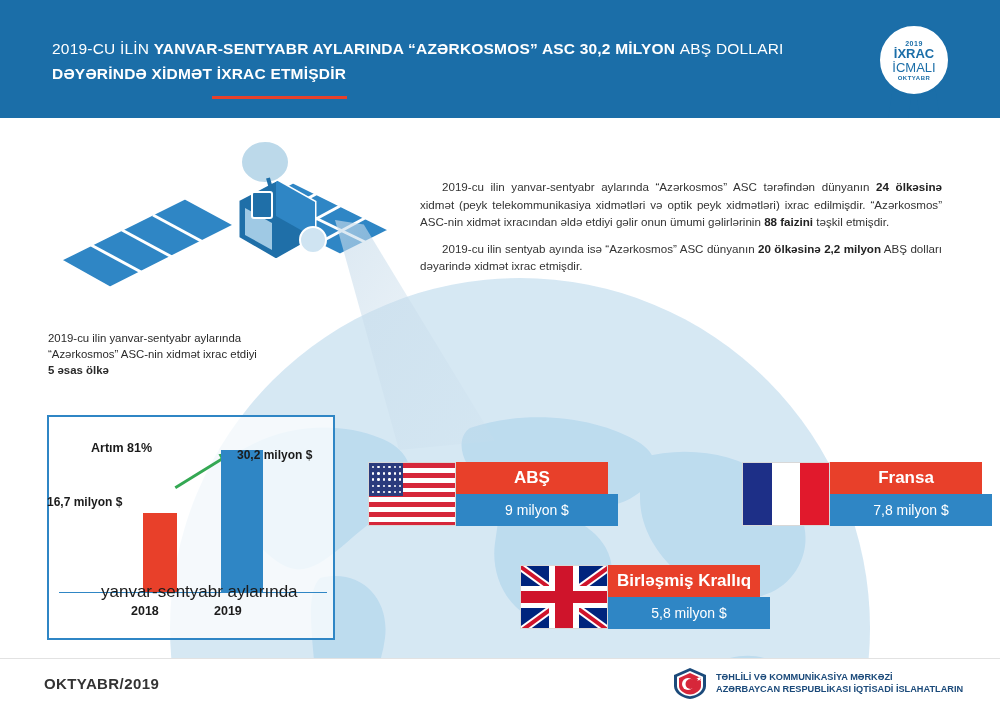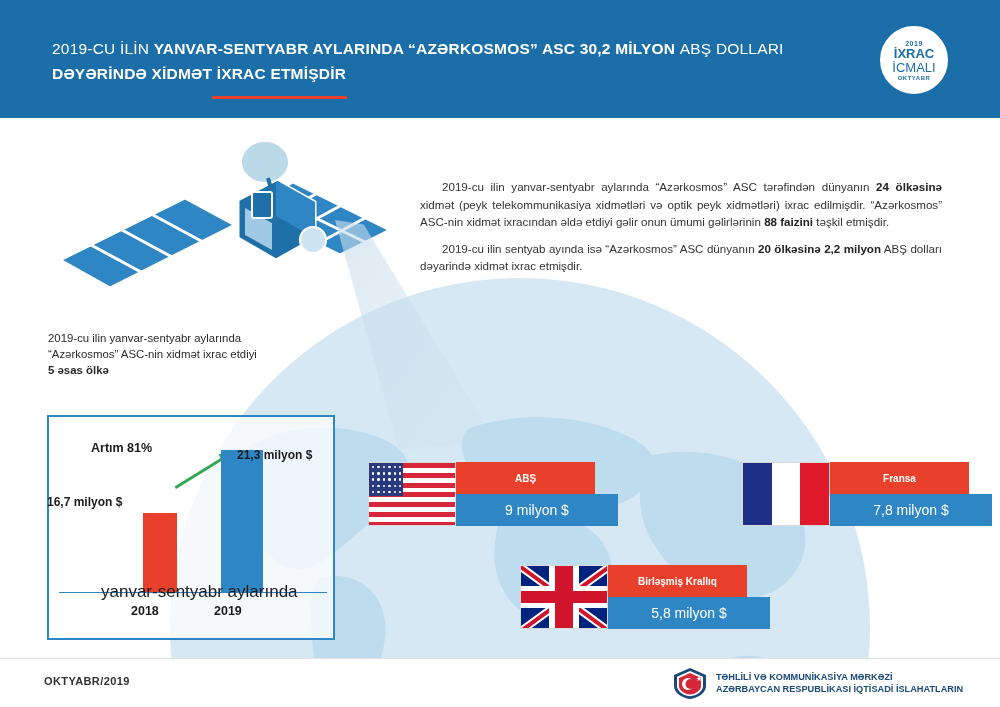--- a/index.html
+++ b/index.html
@@ -102,22 +102,22 @@
   .val-2019 { position:absolute; left:188px; bottom:140px; font-size:12px; font-weight:700; color:#1b1b1b; }
   .artim { position:absolute; left:42px; top:24px; font-size:12.5px; font-weight:700; color:#1b1b1b; }
   .axis-cap { position:absolute; left:52px; bottom:36px; font-size:17px; color:#1b1b1b; }
   .chart-baseline { position:absolute; left:10px; bottom:45px; width:268px; height:1.5px; background:#2f86c5; }
   .arrow-svg { position:absolute; left:0; top:0; width:100%; height:100%; pointer-events:none; }
 
   
   .card { position:absolute; width:250px; height:64px; }
   .card .flag { position:absolute; left:0; top:0; width:88px; height:64px; border:1px solid #d8d8d8; overflow:hidden; background:#fff; }
   .card .cname {
-    position:absolute; left:88px; top:0; width:139px; height:32px; background:#e8402a;
-    color:#fff; font-size:10px; font-weight:700; display:flex; align-items:center; justify-content:center;
+    position:absolute; left:88px; top:0; width:152px; height:32px; background:#e8402a;
+    color:#fff; font-size:17px; font-weight:700; display:flex; align-items:center; justify-content:center;
   }
   .card .cval {
     position:absolute; left:88px; top:32px; width:162px; height:32px; background:#2f86c5;
     color:#fff; font-size:14px; font-weight:400; display:flex; align-items:center; justify-content:center;
   }
 
   
   .flag-us { position:relative; width:100%; height:100%; background:
      repeating-linear-gradient(to bottom,#d6273a 0,#d6273a 4.9px,#ffffff 4.9px,#ffffff 9.8px); }
   .flag-us .canton { position:absolute; left:0; top:0; width:40%; height:53%; background:#2a3b7d; }
@@ -147,21 +147,21 @@
   .flag-ae { position:relative; width:100%; height:100%; }
   .flag-ae .s1 { position:absolute; left:25%; top:0; width:75%; height:33.3%; background:#00732f; }
   .flag-ae .s2 { position:absolute; left:25%; top:33.3%; width:75%; height:33.4%; background:#ffffff; }
   .flag-ae .bar { position:absolute; left:0; top:0; width:25%; height:100%; background:#ff0000; }
 
   
   .footer {
     position:absolute; left:0; bottom:0; width:1000px; height:49px; background:#ffffff;
     border-top:1px solid #e2e2e2;
   }
-  .footer-date { position:absolute; left:44px; top:16px; font-size:11px; font-weight:700; color:#333; letter-spacing:0.4px; }
+  .footer-date { position:absolute; left:44px; top:16px; font-size:15px; font-weight:700; color:#333; letter-spacing:0.4px; }
   .footer-logo { position:absolute; left:672px; top:8px; width:36px; height:33px; }
   .footer-text { position:absolute; left:716px; top:12px; font-size:9.2px; font-weight:700; color:#1b4a7a; line-height:12px; }
   .hline { position:absolute; left:44px; bottom:48px; width:912px; height:1px; background:#e6e6e6; }
 </style>
 </head>
 <body>
 
 <div id="page">
 
   <div class="header">
@@ -250,21 +250,21 @@
   <div class="chart-box">
     <div class="chart-area">
       <div class="artim">Artım 81%</div>
       <svg class="arrow-svg" viewBox="0 0 288 225">
         <line x1="128" y1="72" x2="180" y2="40" stroke="#34a853" stroke-width="3"></line>
         <polygon points="186,36 172,38 178,49" fill="#34a853"></polygon>
       </svg>
       <div class="bar bar-2018" style="height: 78.5882px;"></div>
       <div class="bar bar-2019" style="height: 142.118px;"></div>
       <div class="val-2018" style="bottom: 128.588px; text-align: center;">16,7 milyon $</div>
-      <div class="val-2019" style="bottom: 176.118px;">21,3 milyon $</div>
+      <div class="val-2019" style="bottom: 176.118px;">30,2 milyon $</div>
       <div class="chart-baseline"></div>
       <div class="axis-cap">yanvar-sentyabr aylarında</div>
       <div class="bar-label lbl-2018">2018</div>
       <div class="bar-label lbl-2019">2019</div>
     </div>
   </div>
 
   <div class="card" style="left:368px; top:462px;">
     <div class="flag">
       <div class="flag-us">

